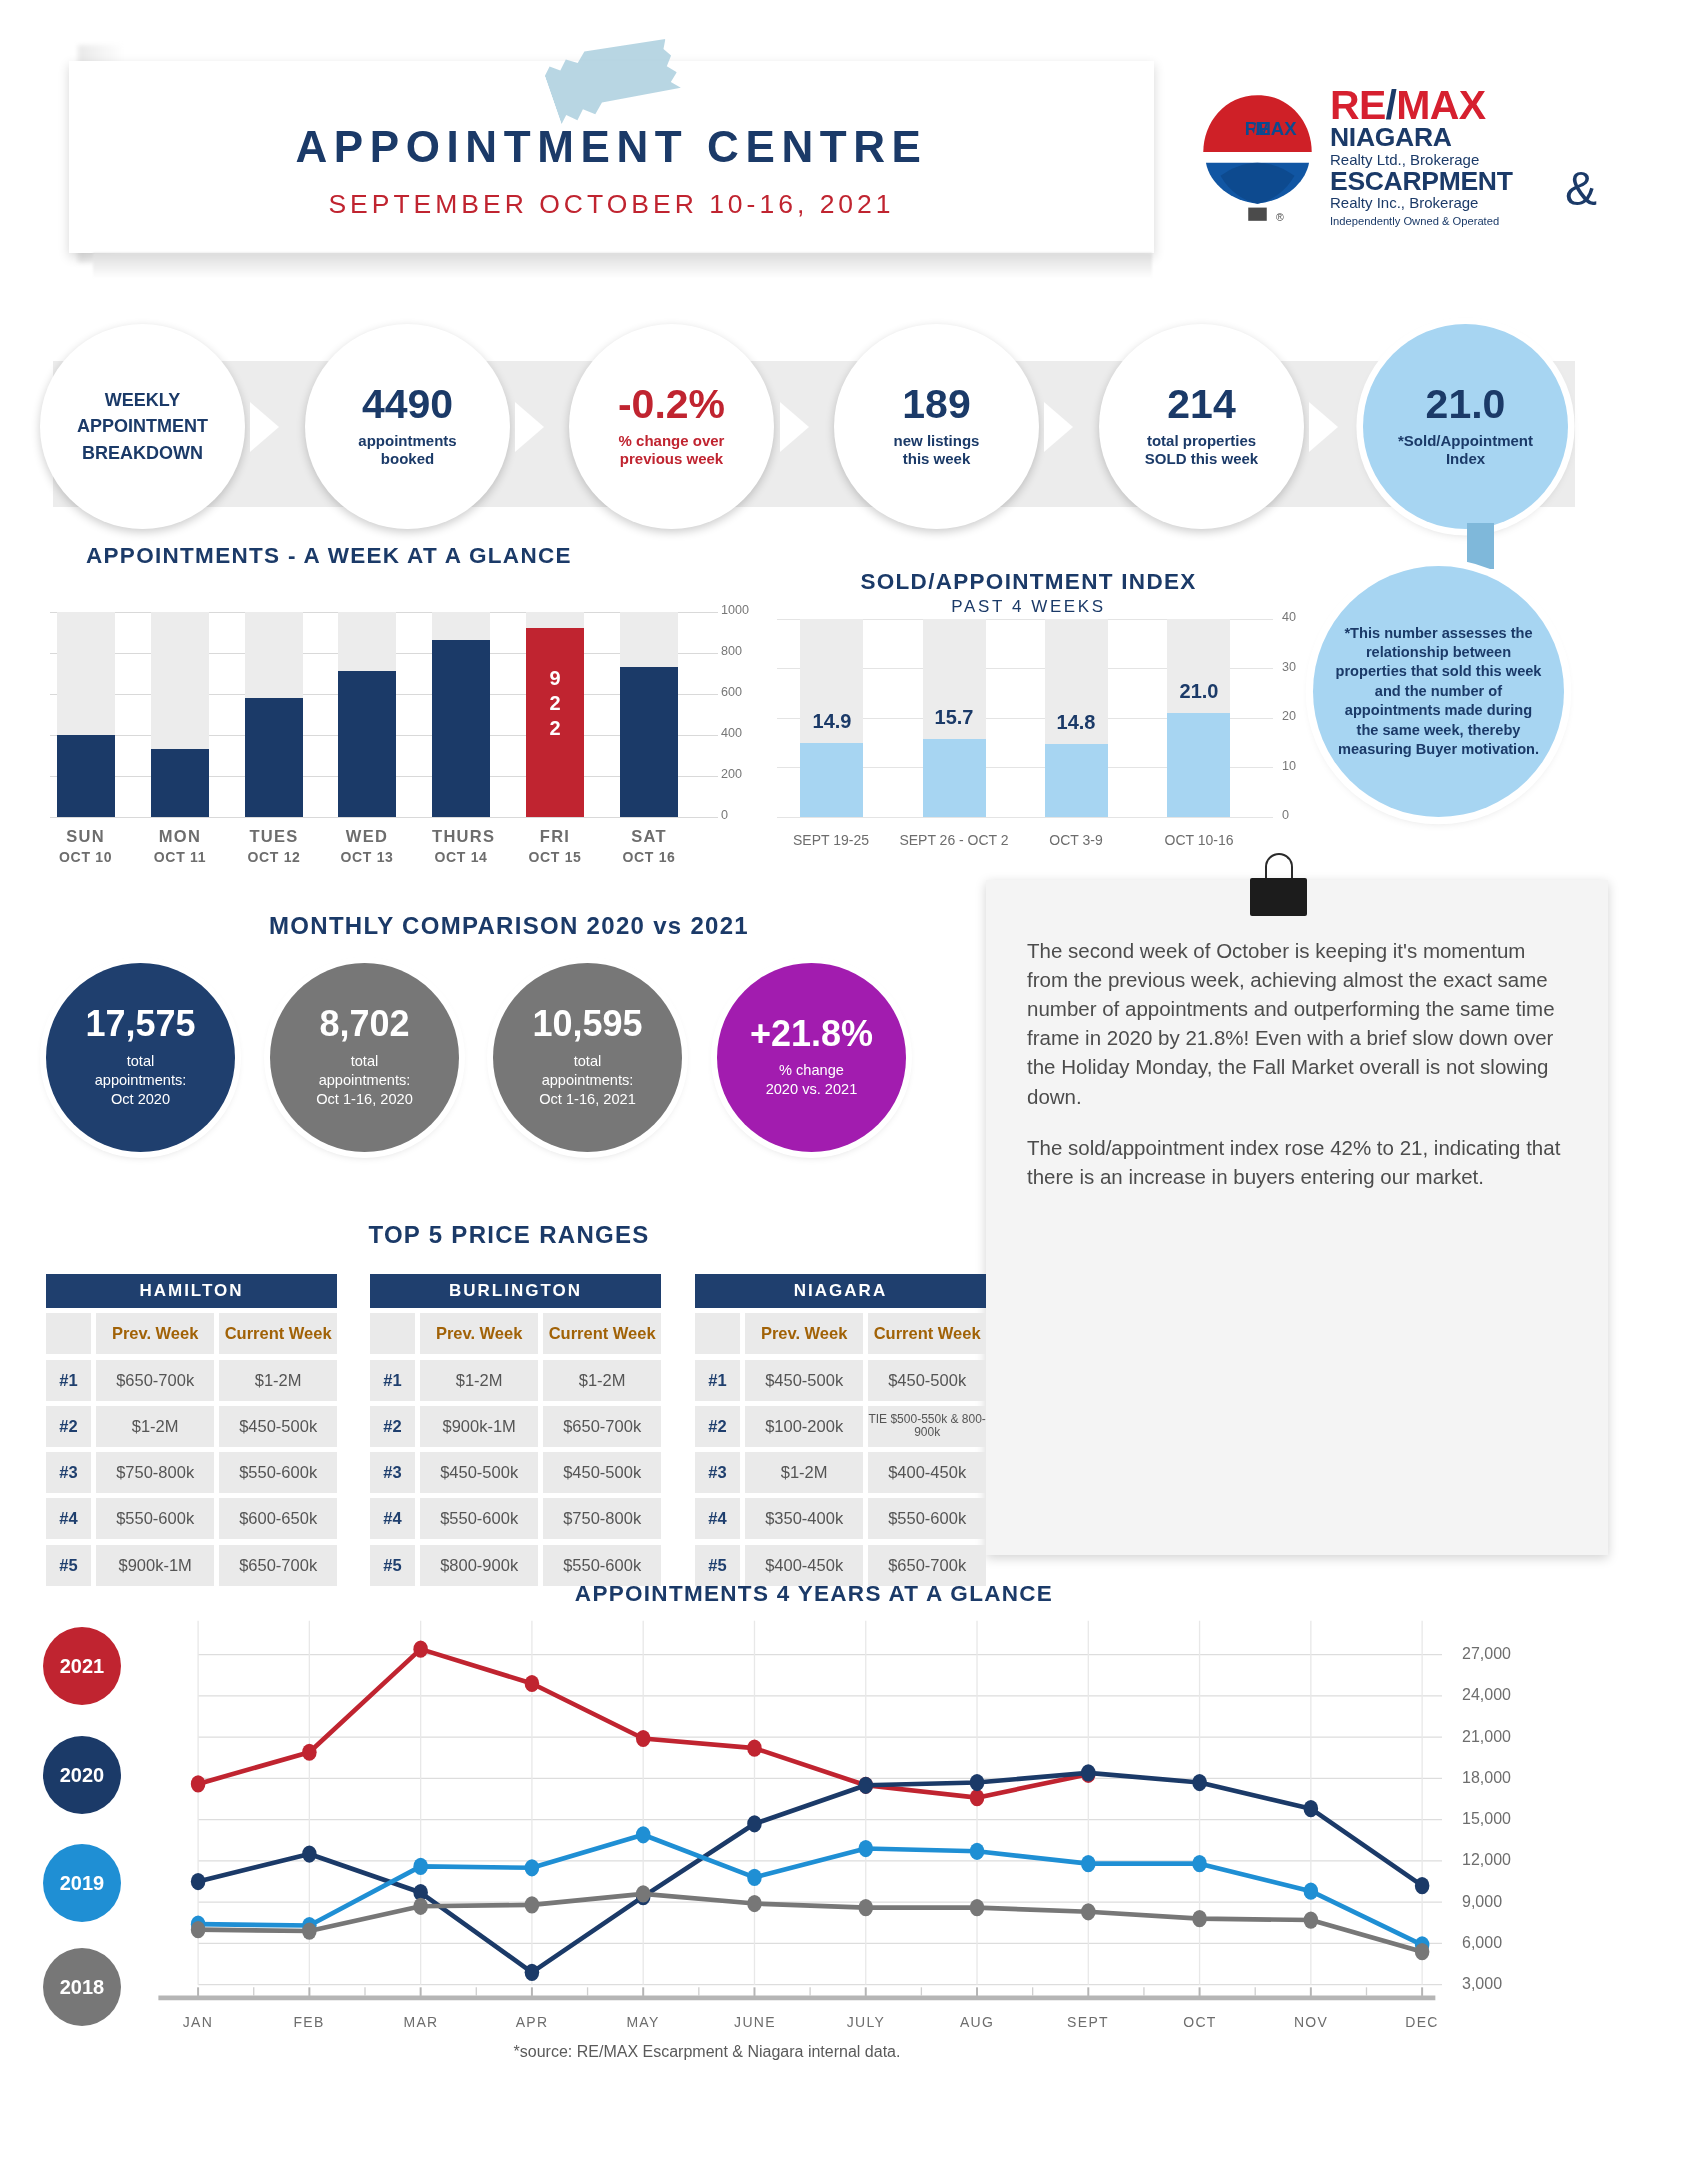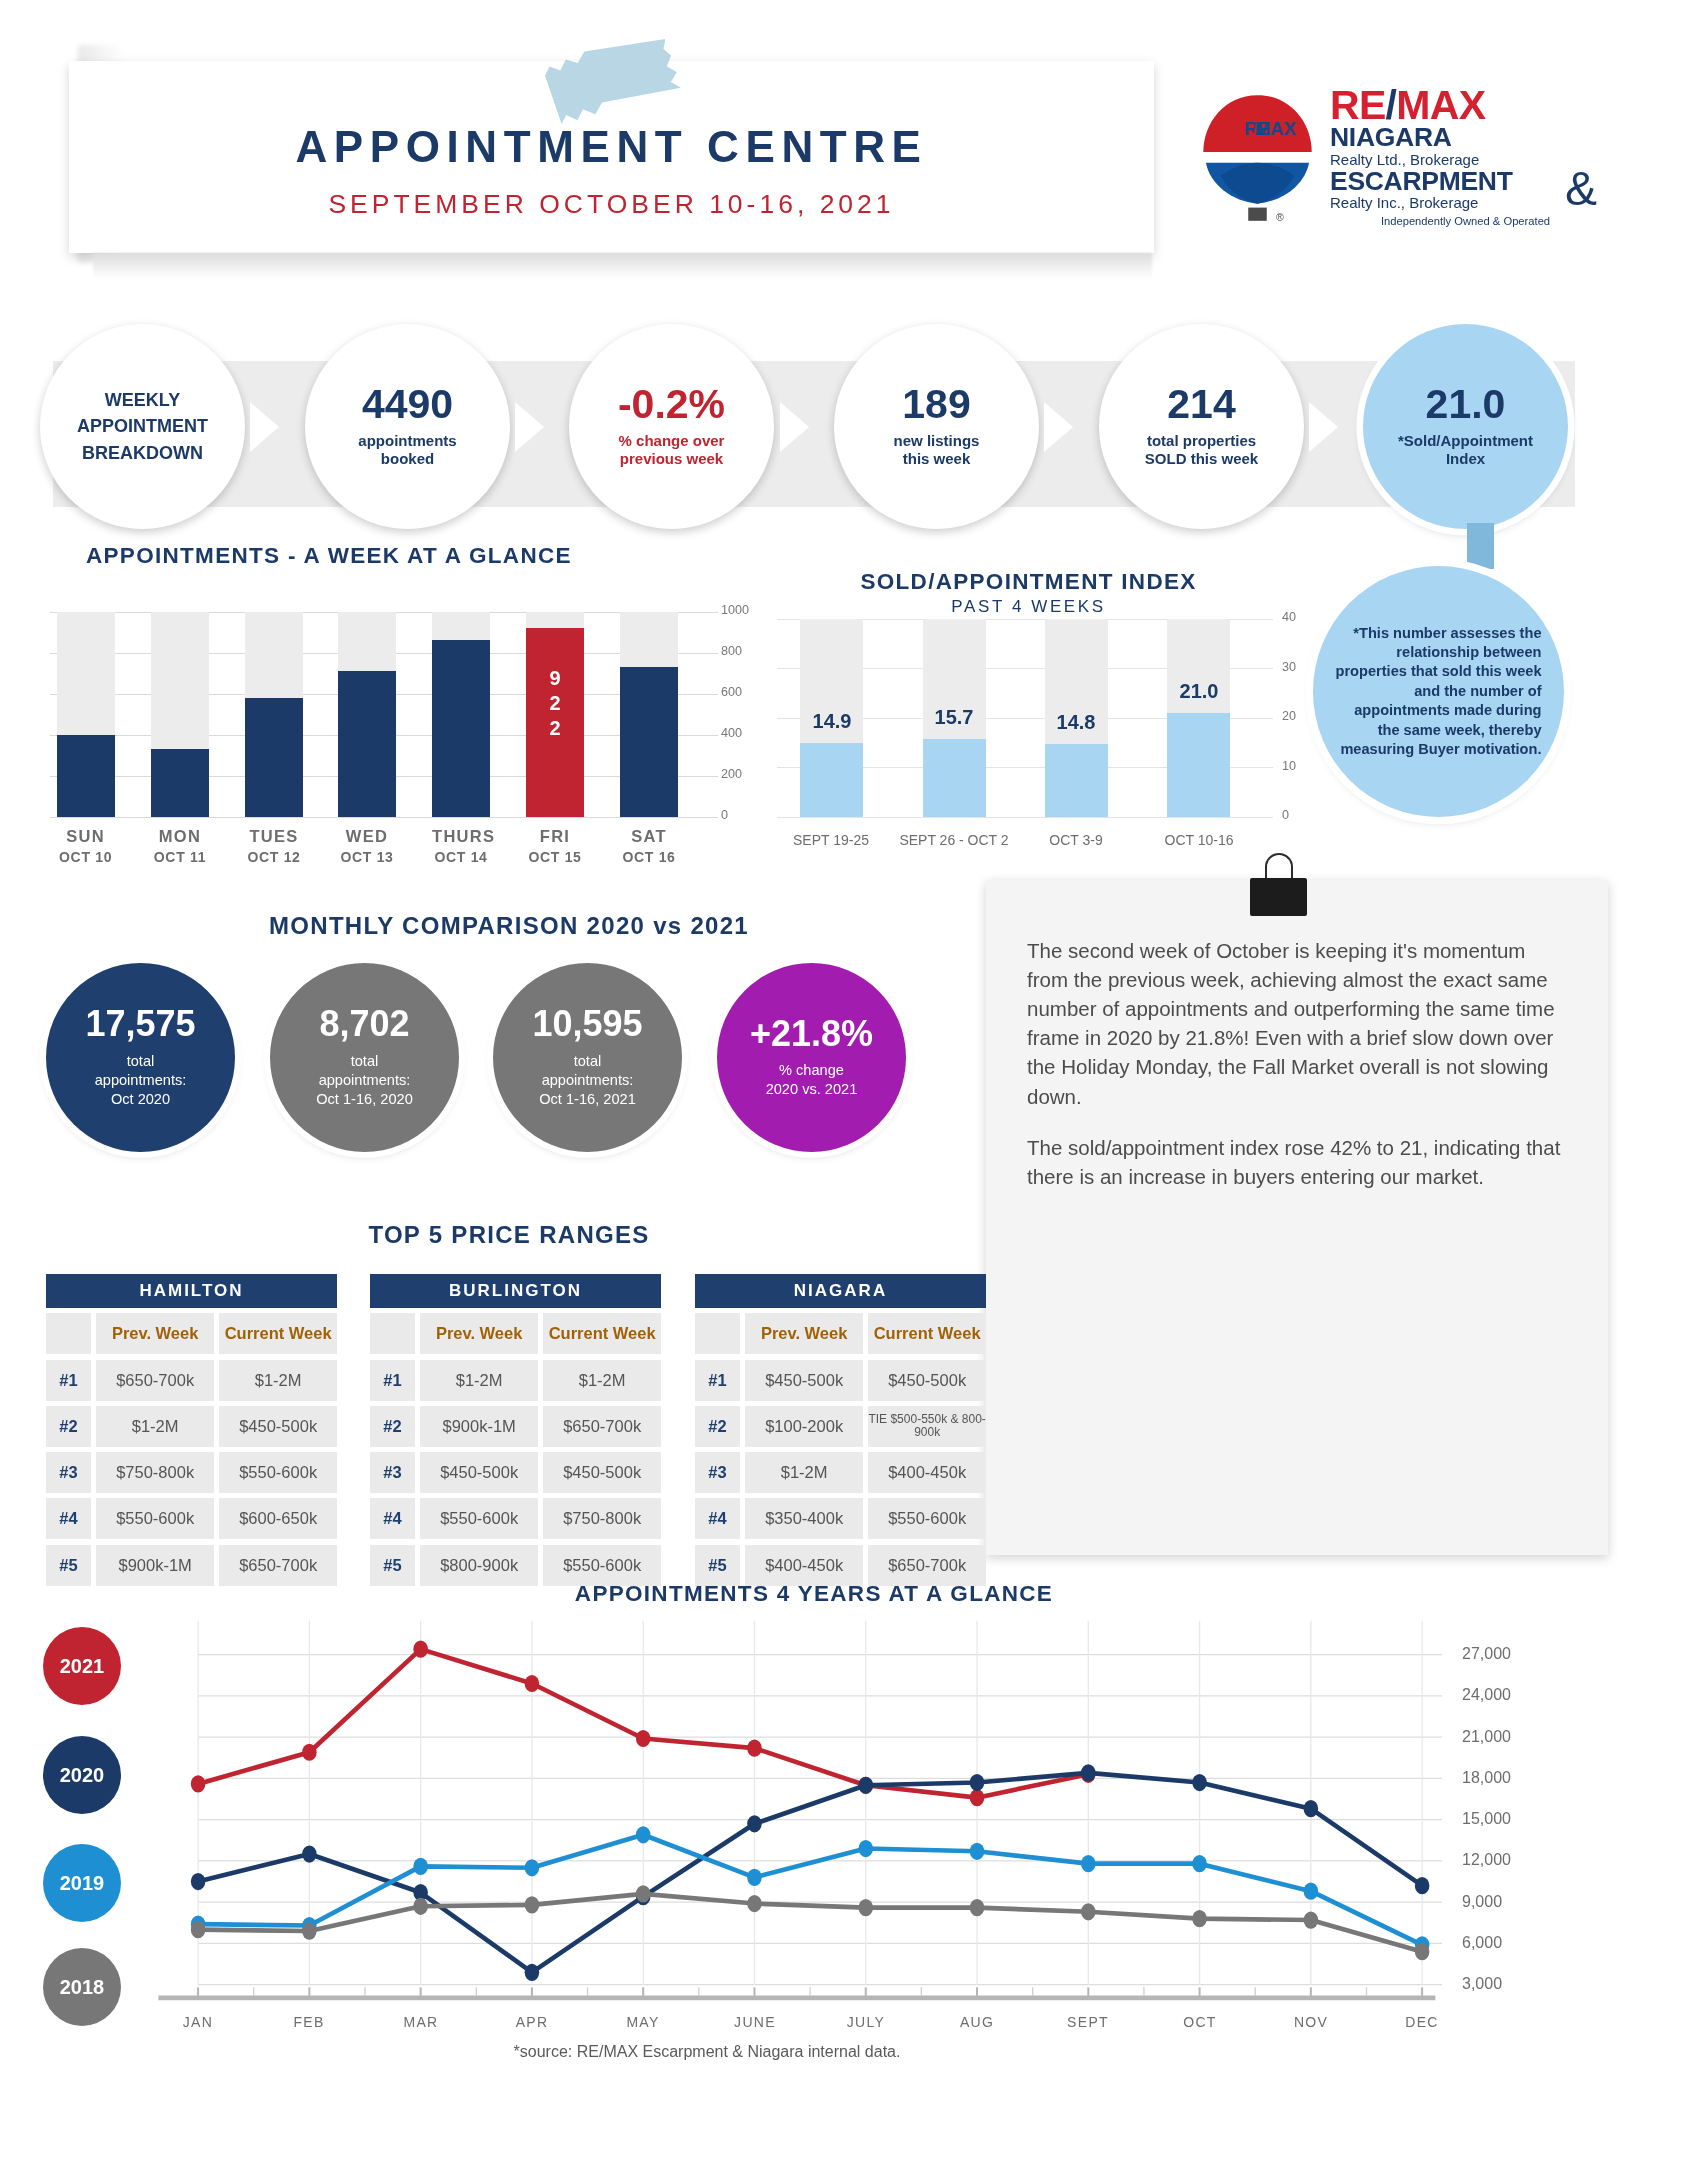--- a/index.html
+++ b/index.html
@@ -48,21 +48,21 @@
   .logo-wrap { position: absolute; left: 1191px; top: 79px; width: 410px; height: 172px; }
   .balloon { position: absolute; left: 6.6px; top: 12px; width: 119px; height: 136px; }
   .logo-txt { position: absolute; left: 139px; top: 6.6px; width: 271px; }
   .logo-remax { font-size: 41px; font-weight: 700; color: #d6202f; letter-spacing: -0.7px; line-height: .94; }
   .logo-remax .slash { color: #1b3a68; }
   .logo-row { position: relative; }
   .logo-niagara { font-size: 26.5px; font-weight: 700; color: #1b3a68; line-height: 1.0; letter-spacing: -0.3px;}
   .logo-small { font-size: 15px; font-weight: 400; color: #1b3a68; line-height: 1.15; }
   .logo-escarp { font-size: 26.5px; font-weight: 700; color: #1b3a68; line-height: 1.0; letter-spacing: -0.3px;}
   .logo-amp { position: absolute; right: 4px; top: 37px; font-size: 48px; color: #1b3a68; font-weight: 400; }
-  .logo-ind { font-size: 11.2px; color: #1b3a68; text-align: center; margin-top: 3.3px; }
+  .logo-ind { font-size: 11.2px; color: #1b3a68; margin-top: 3.3px; }
 
   
   .kpi-band {
     position: absolute; left: 53px; top: 361px; width: 1522px; height: 146px;
     background: #ececec;
   }
   .kpi-row { position: absolute; left: 40px; top: 324px; width: 1608px; height: 218px; }
   .kpi {
     position: absolute; top: 0; width: 205px; height: 205px; border-radius: 50%;
     background: #ffffff; box-shadow: 0 3.3px 9.3px rgba(0,0,0,.20);
@@ -112,21 +112,21 @@
   .si-grid { position: absolute; left: 777px; width: 496px; height: 0.7px; background: #e4e4e4; }
   .si-axis { position: absolute; left: 1282px; font-size: 12.6px; color: #777; }
   .si-lab { position: absolute; width: 112px; text-align: center; color: #6d6d6d; font-size: 14px; line-height: 1.2; }
 
   
   .info-circle {
     position: absolute; left: 1313px; top: 566px; width: 251px; height: 251px;
     border-radius: 50%; background: #a7d5f2;
     box-shadow: 0 0 0 7.3px #ffffff, 0 4px 10.6px rgba(0,0,0,.2);
     display: flex; align-items: center; justify-content: center;
-    padding: 22.5px; text-align: right;
+    padding: 22.5px; text-align: center;
     color: #1b3a68; font-size: 14.6px; font-weight: 700; line-height: 1.33;
   }
 
   
   .mc-row { position: absolute; left: 46px; top: 963px; width: 926px; height: 198px; }
   .mc {
     position: absolute; top: 0; width: 189px; height: 189px; border-radius: 50%;
     box-shadow: 0 0 0 6px #ffffff, 0 3.3px 9.3px rgba(0,0,0,.22);
     display: flex; flex-direction: column; align-items: center; justify-content: center;
     text-align: center; color: #ffffff;

